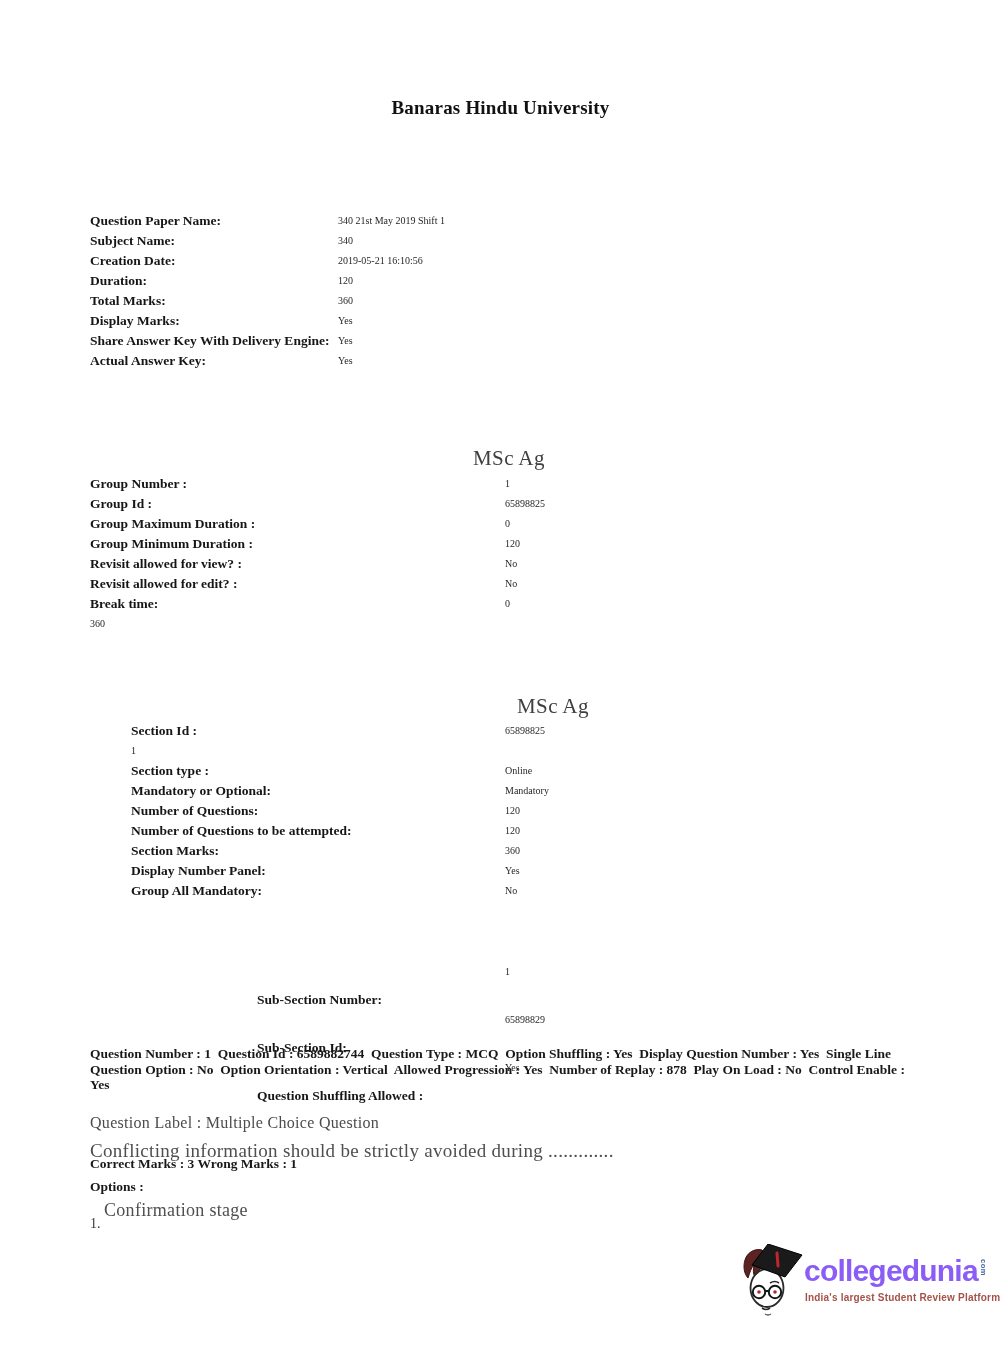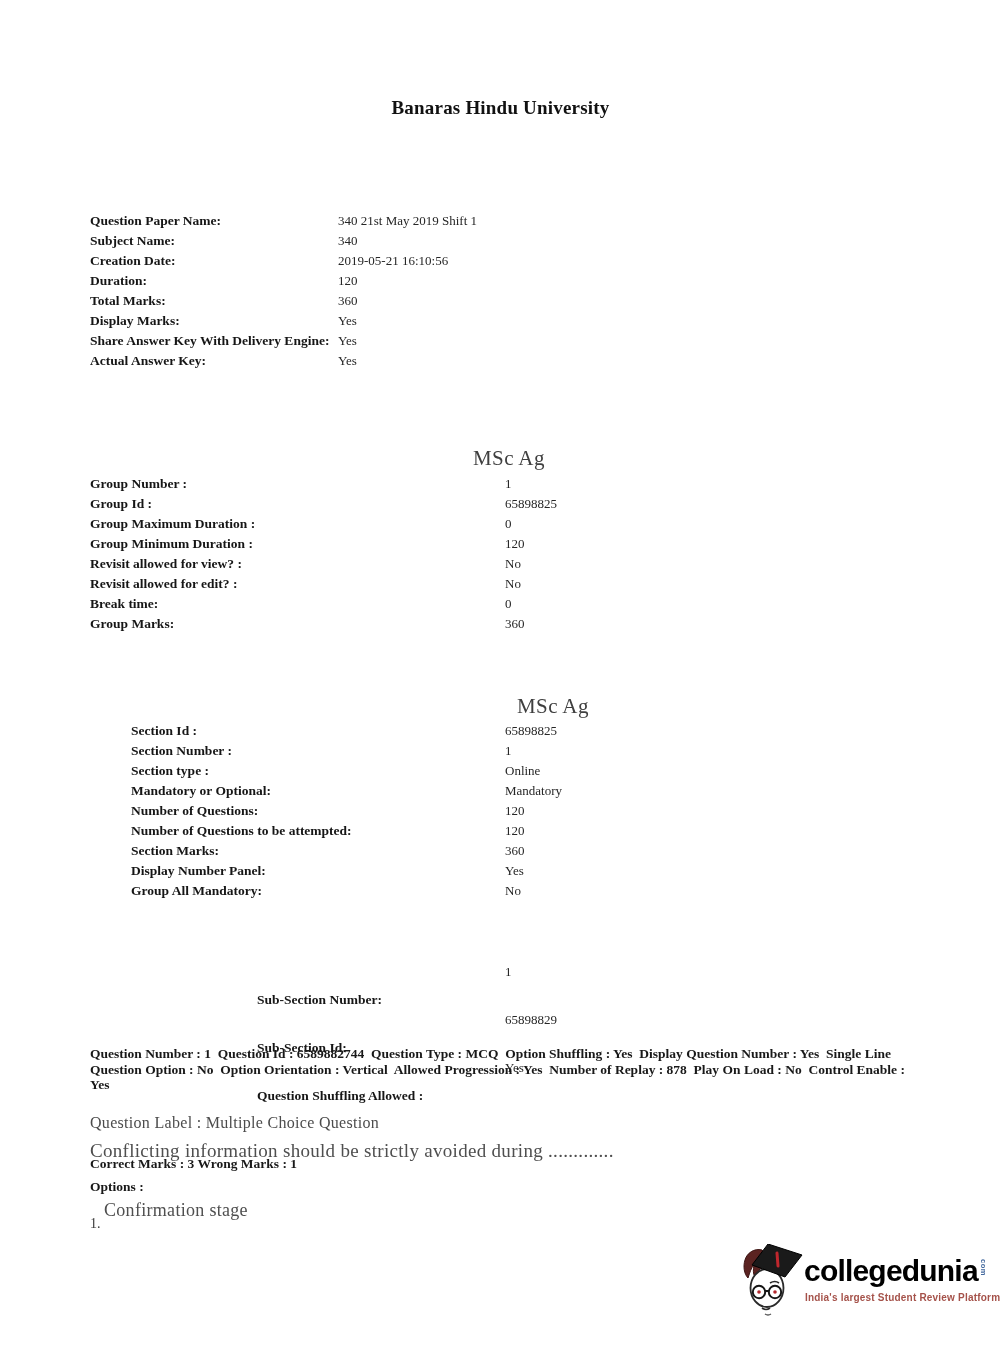--- a/index.html
+++ b/index.html
@@ -20,21 +20,21 @@
     top: 97px;
     text-align: center;
     font-size: 19px;
     font-weight: bold;
     letter-spacing: 0.2px;
     color: #111;
   }
   .kv-block { position: absolute; }
   .kv-row { display: flex; align-items: flex-start; min-height: 20px; line-height: 20px; }
   .kv-label { font-weight: bold; font-size: 13.5px; color: #161616; }
-  .kv-value { font-size: 13px; color: #262626; flex: 1; }
+  .kv-value { font-size: 10px; color: #262626; flex: 1; }
   #paper-block   { left: 90px;  top: 211px; width: 565px; }
   #paper-block .kv-label   { width: 248px; padding-right: 8px; }
   #group-block   { left: 90px;  top: 474px; width: 620px; }
   #group-block .kv-label   { width: 415px; padding-right: 8px; }
   #section-block { left: 131px; top: 721px; width: 580px; }
   #section-block .kv-label { width: 374px; padding-right: 23px; }
   #subsection-block { left: 257px; top: 962px; width: 450px; }
   #subsection-block .kv-label { width: 248px; padding-right: 8px; margin-top: 28px; }
   .group-heading {
     position: absolute;
@@ -200,33 +200,31 @@
     </div>
     <div class="kv-row">
       <span class="kv-label">Revisit allowed for edit? :</span>
       <span class="kv-value">No</span>
     </div>
     <div class="kv-row">
       <span class="kv-label">Break time:</span>
       <span class="kv-value">0</span>
     </div>
     <div class="kv-row">
-      <span class="kv-label">Group Marks:</span>
       <span class="kv-value">360</span>
     </div>
   </div>
 
   <div class="group-heading" id="section-heading-1">MSc Ag</div>
   <div class="kv-block" id="section-block">
     <div class="kv-row">
       <span class="kv-label">Section Id :</span>
       <span class="kv-value">65898825</span>
     </div>
     <div class="kv-row">
-      <span class="kv-label">Section Number :</span>
       <span class="kv-value">1</span>
     </div>
     <div class="kv-row">
       <span class="kv-label">Section type :</span>
       <span class="kv-value">Online</span>
     </div>
     <div class="kv-row">
       <span class="kv-label">Mandatory or Optional:</span>
       <span class="kv-value">Mandatory</span>
     </div>
@@ -293,19 +291,19 @@
       <line x1="25" y1="47" x2="29" y2="47" stroke="#161616" stroke-width="2"></line>
       <circle cx="19" cy="48" r="1.8" fill="#b3282d"></circle>
       <circle cx="35" cy="48" r="1.8" fill="#b3282d"></circle>
 
       <path d="M30,39 q5,-3 9,0" stroke="#2a2a2a" stroke-width="1.6" fill="none"></path>
 
       <path d="M22,64 q4,3 8,0" stroke="#2a2a2a" stroke-width="1.6" fill="none"></path>
       <path d="M25,70 q3,2 6,0" stroke="#555" stroke-width="1.4" fill="none"></path>
     </svg>
     <div class="logo-wordmark-wrap">
-      <span class="logo-wordmark" id="logo-wordmark" style="color: #000000;">collegedunia</span>
+      <span class="logo-wordmark" id="logo-wordmark" style="color: #8b5cf6;">collegedunia</span>
       <span class="logo-tld" id="logo-tld" style="color: rgb(68, 105, 158);">com</span>
     </div>
     <div class="logo-tagline" id="logo-tagline" style="color: rgb(165, 82, 74);">India's largest Student Review Platform</div>
   </div>
 
 </div>
 
 </body></html>

